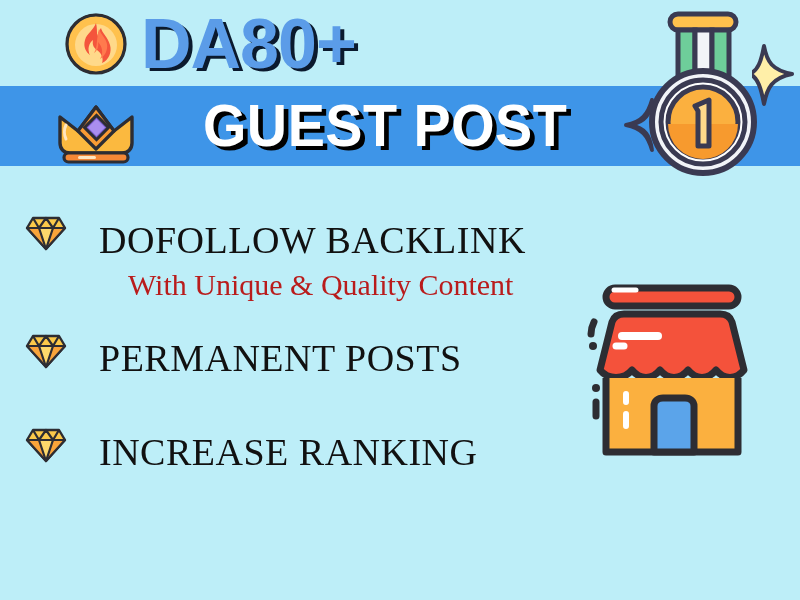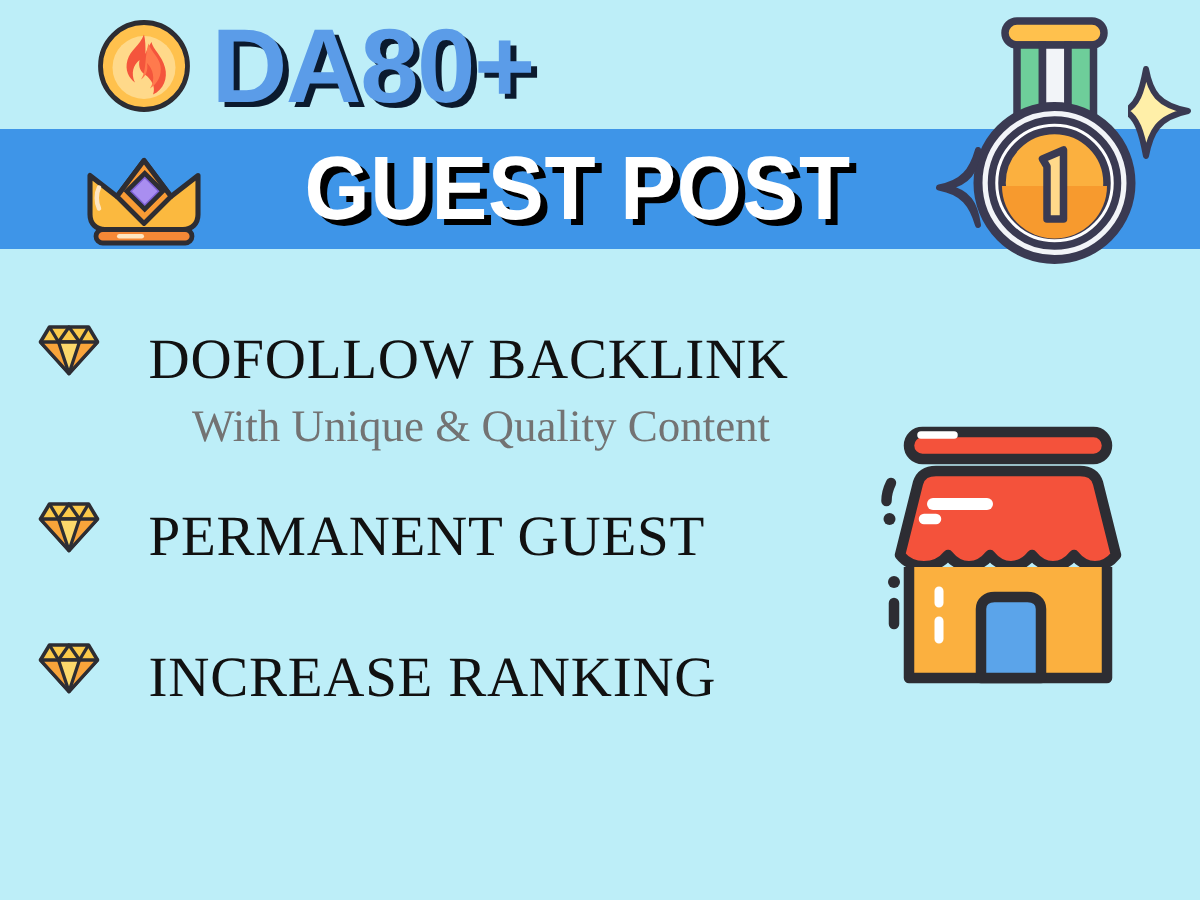--- a/index.html
+++ b/index.html
@@ -63,21 +63,21 @@
     font-size:38px; font-weight:normal; color:#111111;
     letter-spacing:0.5px;
     white-space:nowrap;
     display:inline-block;
     vertical-align:middle;
     margin-left:31px;
   }
   .subtitle {
     position:absolute; left:128px; top:88px;
     font-family:"Liberation Serif","DejaVu Serif", serif;
-    font-size:30px; color:#737373; white-space:nowrap;
+    font-size:30px; color:#b91c1c; white-space:nowrap;
   }
 
   
   .shop-icon { position:absolute; left:566px; top:274px; width:212px; height:212px; }
 </style>
 </head>
 <body>
 
 <div id="canvas">
 
@@ -141,21 +141,21 @@
     </div>
 
     <div class="subtitle">With Unique &amp; Quality Content</div>
 
     <div class="feature-row f2">
       <svg class="gem-icon" viewBox="0 0 44 40">
         <path d="M9 6 L35 6 L41 16 L22 37 L3 16 Z" fill="#fbc94a" stroke="#2d2d33" stroke-width="2.4" stroke-linejoin="round"></path>
         <path d="M3 16 L41 16 L22 37 Z" fill="#f9a43a" stroke="#2d2d33" stroke-width="2.2" stroke-linejoin="round"></path>
         <path d="M9 6 L15 16 L22 6 L29 16 L35 6" fill="none" stroke="#2d2d33" stroke-width="2.2" stroke-linejoin="round"></path>
         <path d="M15 16 L22 37 L29 16 Z" fill="#fcd86b" stroke="#2d2d33" stroke-width="2.2" stroke-linejoin="round"></path>
-      </svg><span class="feature-text">PERMANENT GUEST</span>
+      </svg><span class="feature-text">PERMANENT POSTS</span>
     </div>
 
     <div class="feature-row f3">
       <svg class="gem-icon" viewBox="0 0 44 40">
         <path d="M9 6 L35 6 L41 16 L22 37 L3 16 Z" fill="#fbc94a" stroke="#2d2d33" stroke-width="2.4" stroke-linejoin="round"></path>
         <path d="M3 16 L41 16 L22 37 Z" fill="#f9a43a" stroke="#2d2d33" stroke-width="2.2" stroke-linejoin="round"></path>
         <path d="M9 6 L15 16 L22 6 L29 16 L35 6" fill="none" stroke="#2d2d33" stroke-width="2.2" stroke-linejoin="round"></path>
         <path d="M15 16 L22 37 L29 16 Z" fill="#fcd86b" stroke="#2d2d33" stroke-width="2.2" stroke-linejoin="round"></path>
       </svg><span class="feature-text">INCREASE RANKING</span>
     </div>

